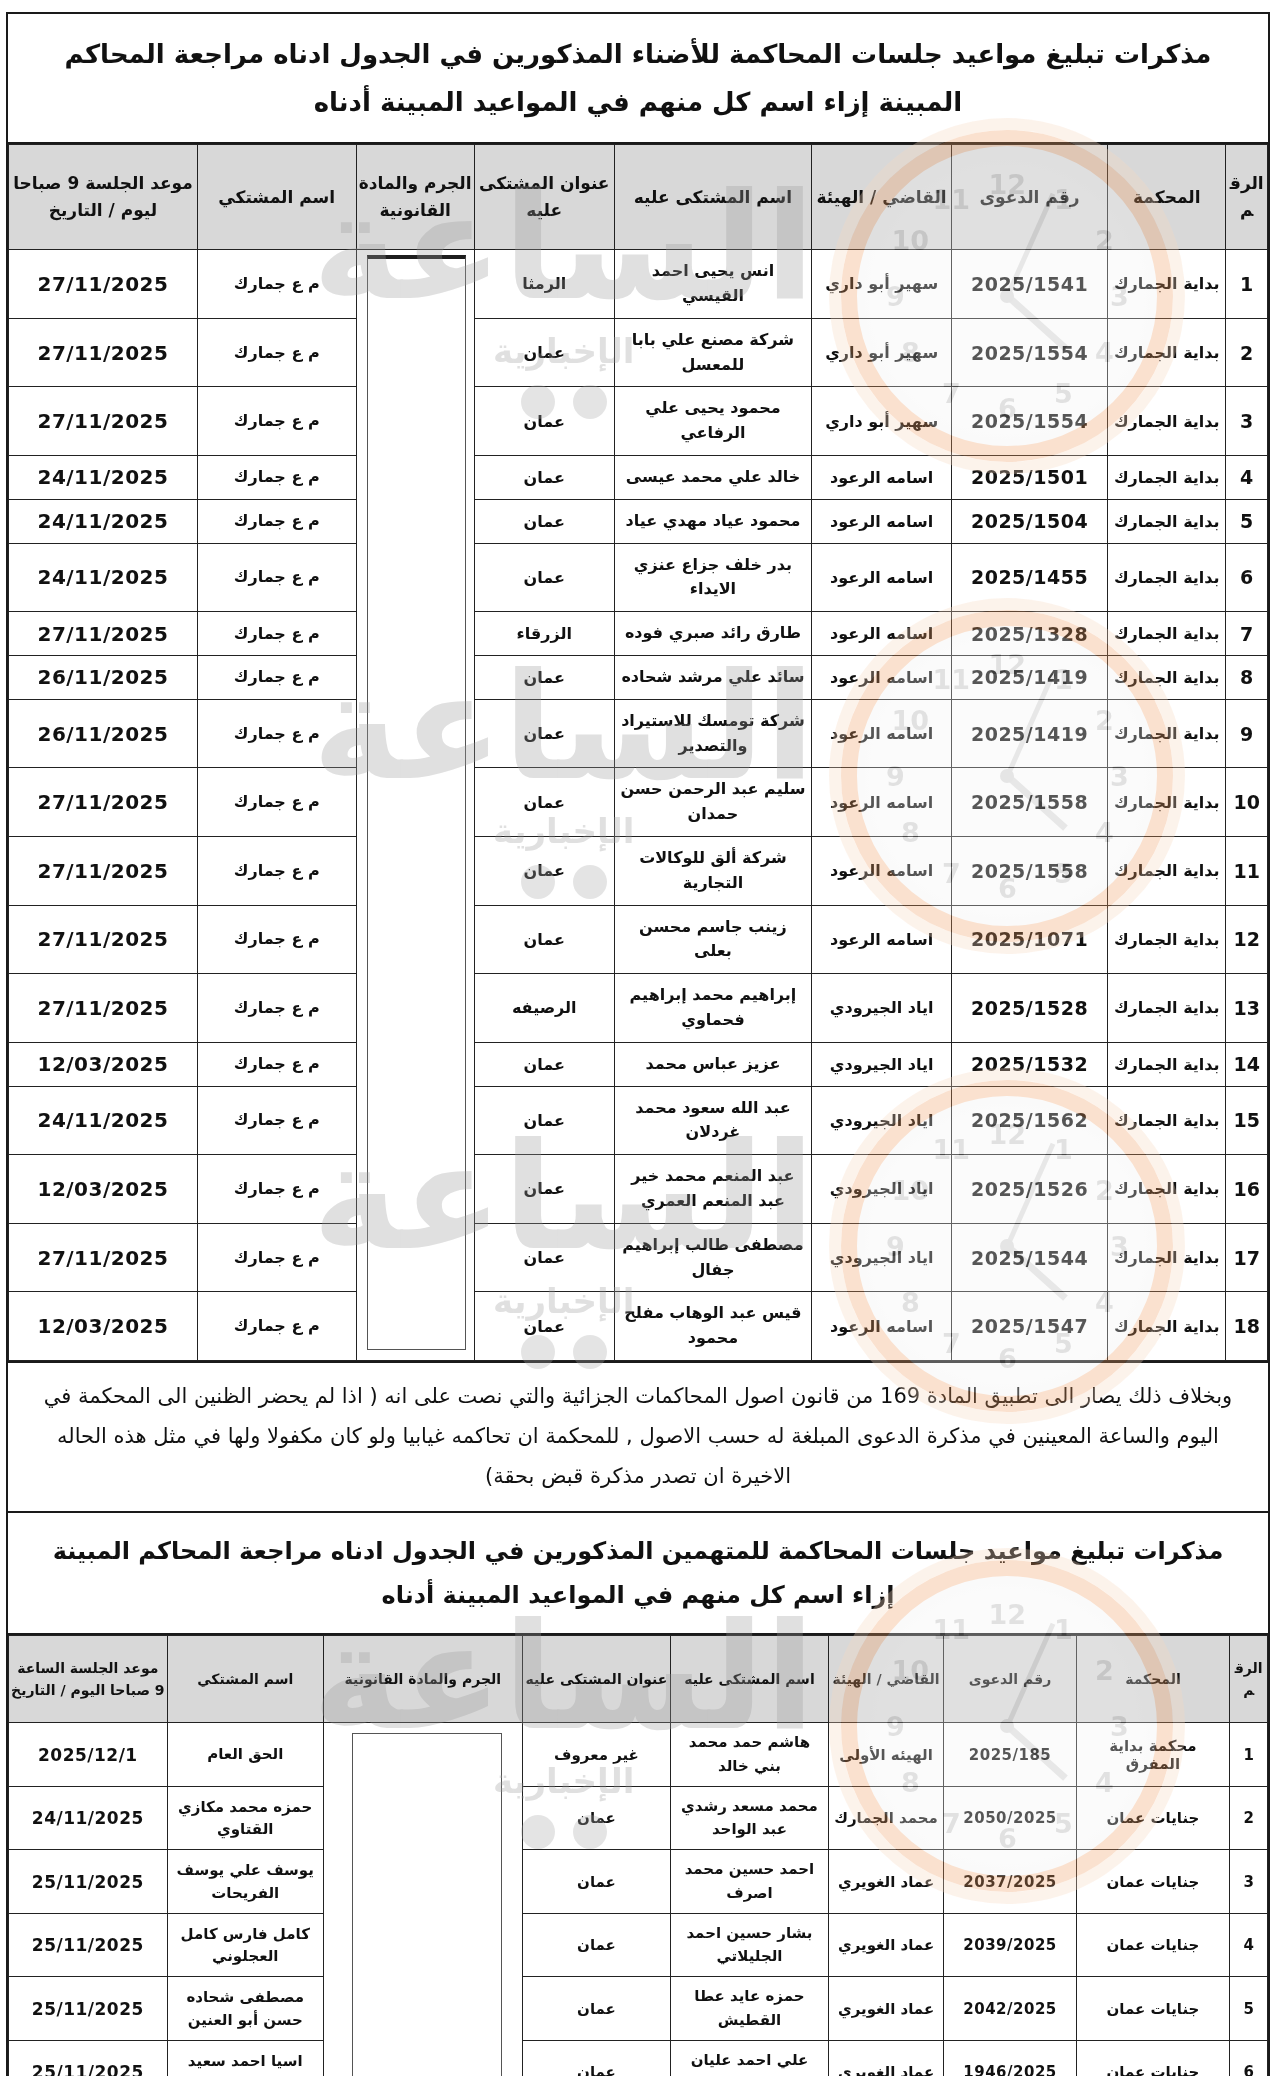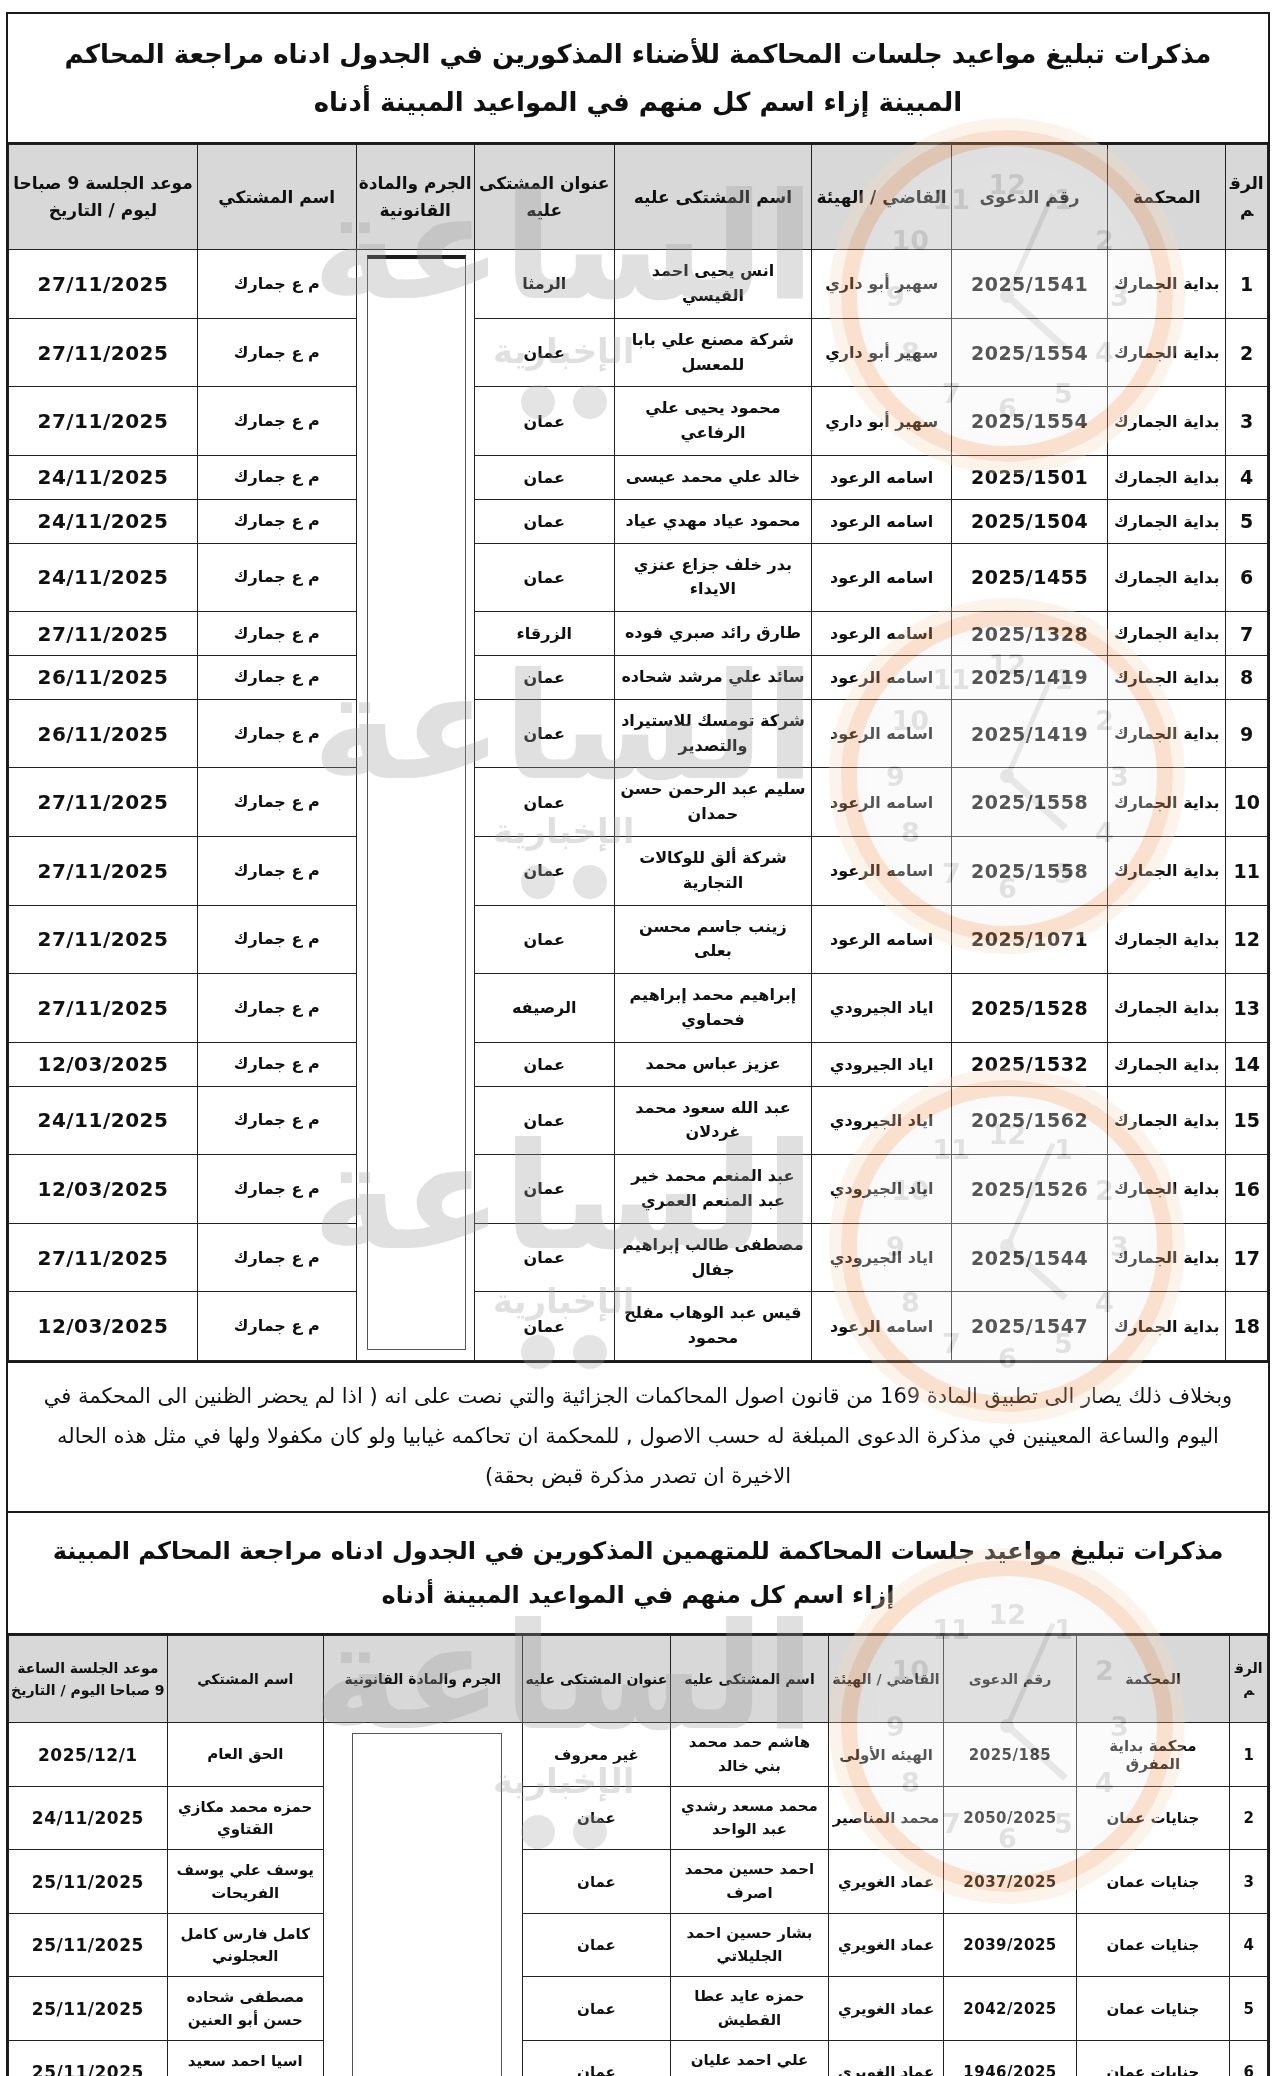--- a/index.html
+++ b/index.html
@@ -439,21 +439,21 @@
             <td rowspan="6" class="crime-cell">
               <div class="redact-box"></div>
             </td>
             <td class="c-complainant">الحق العام</td>
             <td class="c-date">2025/12/1</td>
           </tr>
           <tr>
             <td class="c-num">2</td>
             <td class="c-court">جنايات عمان</td>
             <td class="c-case">2050/2025</td>
-            <td class="c-judge">محمد المناصير</td>
+            <td class="c-judge">محمد الجمارك</td>
             <td class="c-defendant">محمد مسعد رشدي عبد الواحد</td>
             <td class="c-address">عمان</td>
             <td class="c-complainant">حمزه محمد مكازي القتاوي</td>
             <td class="c-date">24/11/2025</td>
           </tr>
           <tr>
             <td class="c-num">3</td>
             <td class="c-court">جنايات عمان</td>
             <td class="c-case">2037/2025</td>
             <td class="c-judge">عماد الغويري</td>

